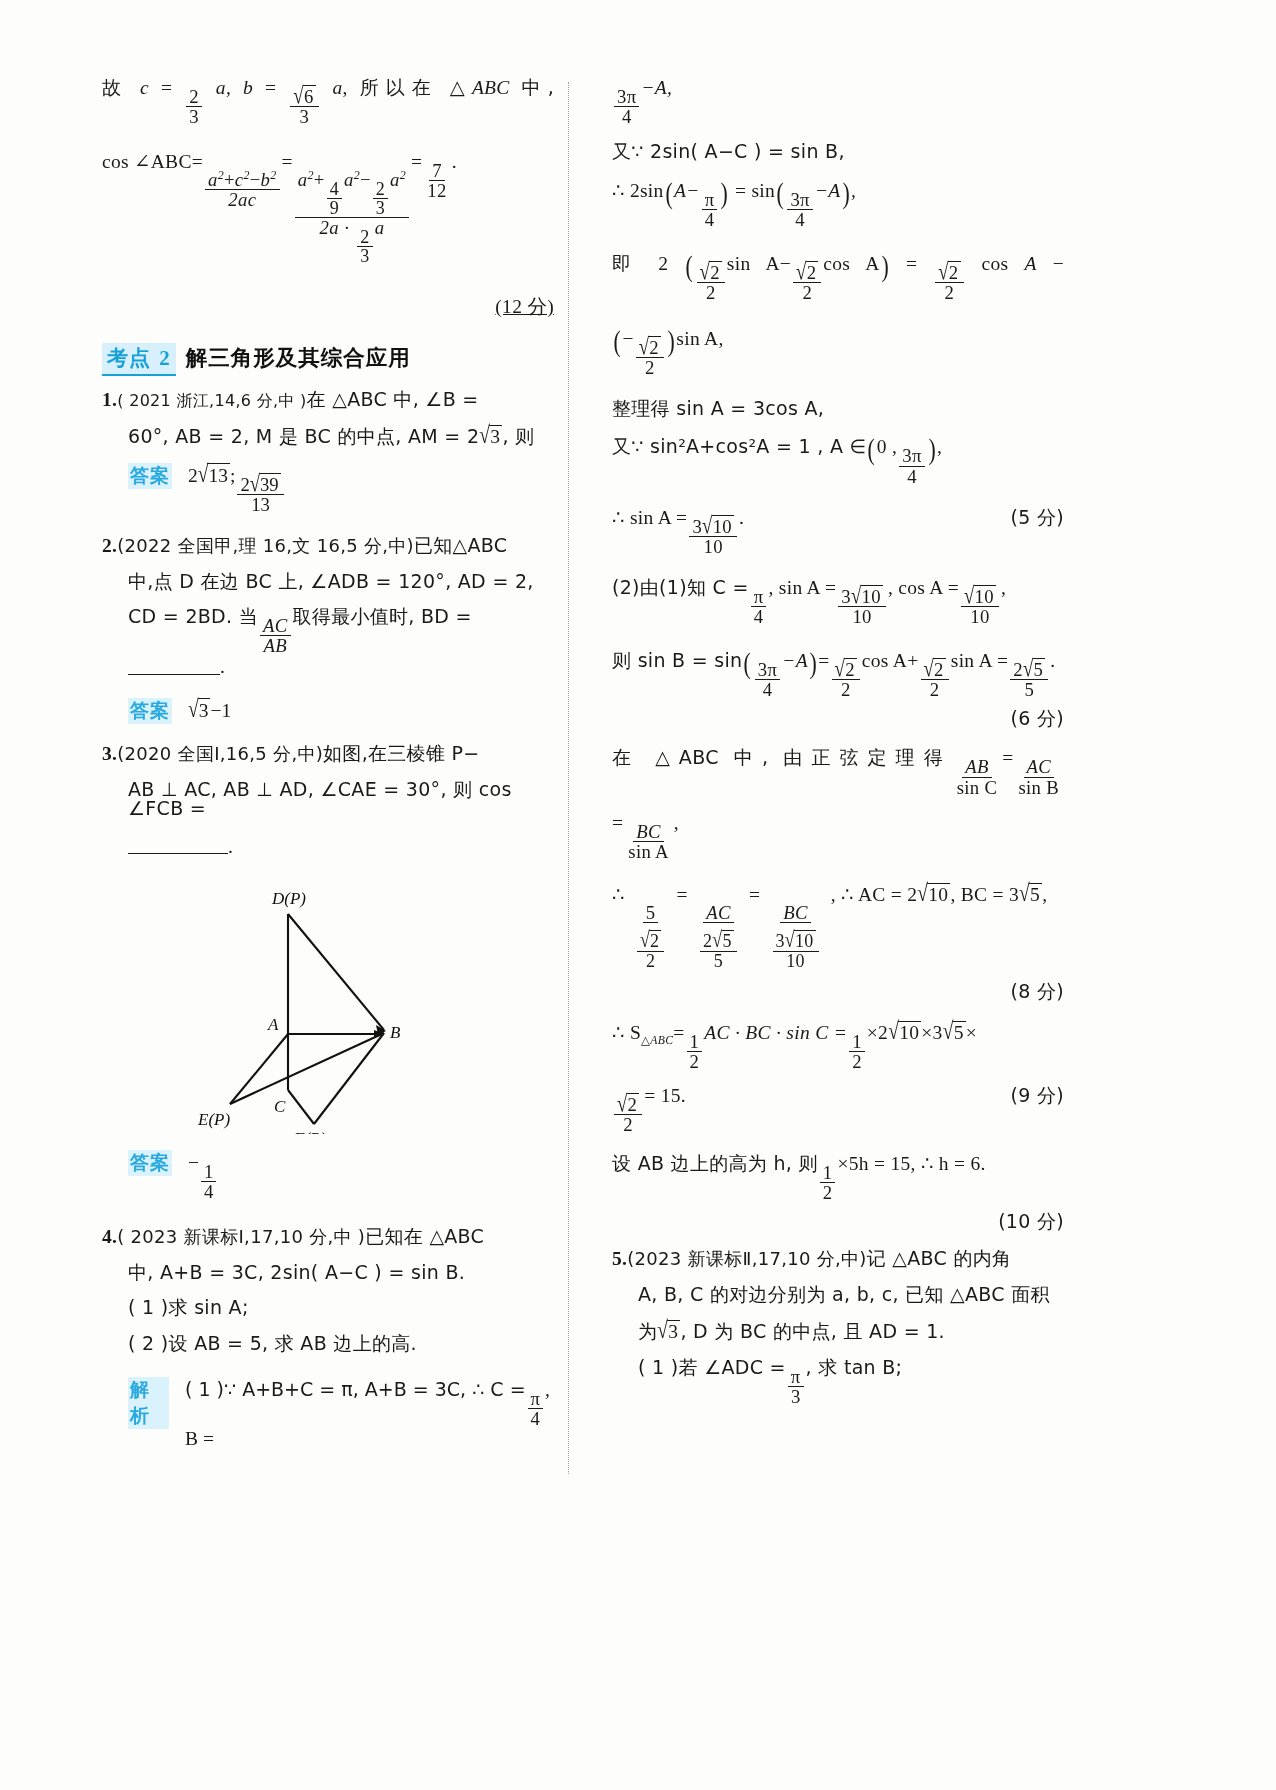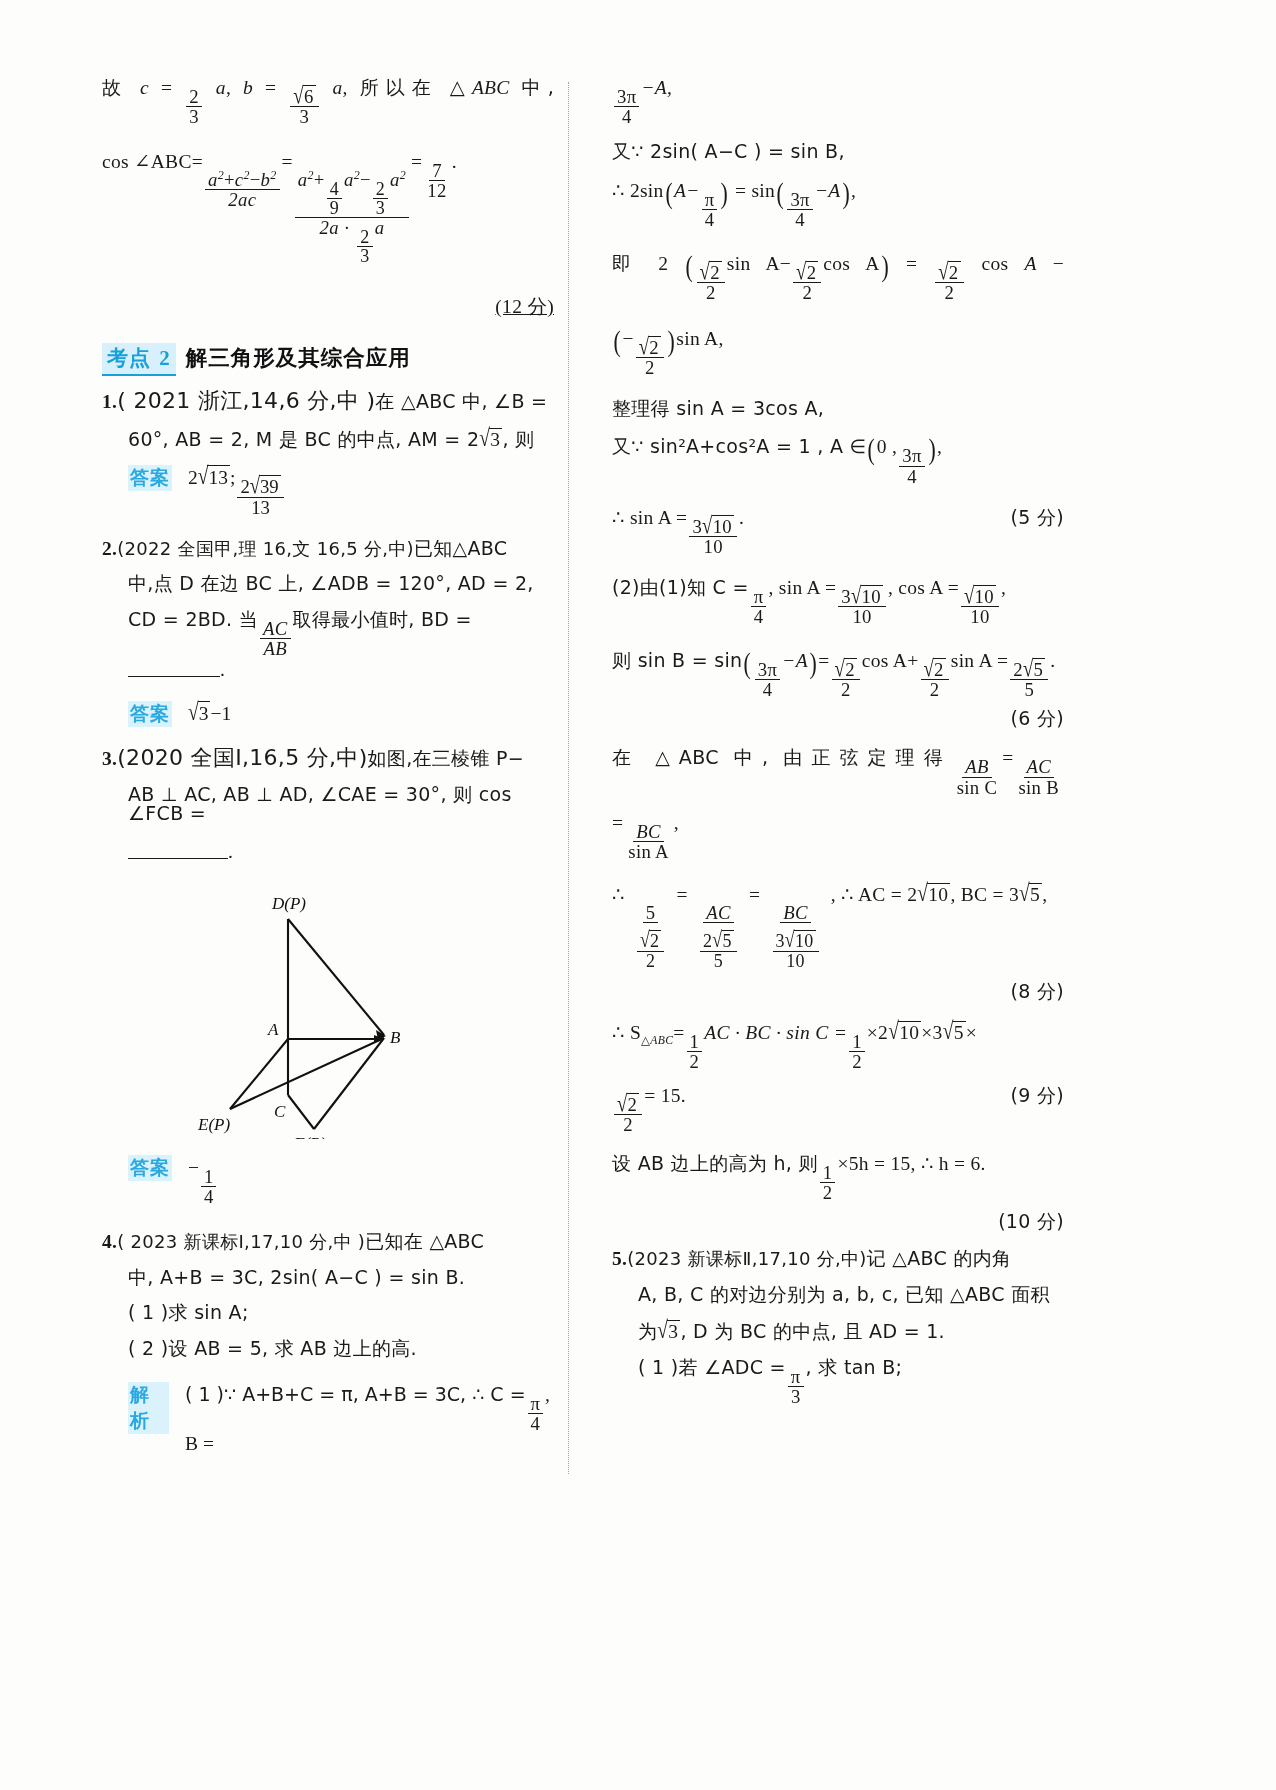--- a/index.html
+++ b/index.html
@@ -234,21 +234,21 @@
     </div>
 
     <div class="line right" style="margin-bottom:26px;text-decoration:underline;">(12 分)</div>
 
     <div class="kaodian">
       <span class="tag"><span>考点</span> <span class="num">2</span></span>
       <span class="title">解三角形及其综合应用</span>
     </div>
 
     <div class="line">
-      <span class="qnum">1.</span><span class="cn" style="font-size:22px">( 2021 浙江,14,6 分,中 )</span><span class="cn">在 △ABC 中, ∠B =</span>
+      <span class="qnum">1.</span><span class="cn" style="font-size:16px">( 2021 浙江,14,6 分,中 )</span><span class="cn">在 △ABC 中, ∠B =</span>
     </div>
     <div class="line indent">
       <span class="cn">60°, AB = 2, M 是 BC 的中点, AM = 2</span><span class="radsign">√</span><span class="sqrt">3</span><span class="cn">, 则</span>
     </div>
     <div class="ansrow indent">
       <span class="lbl">答案</span>
       <span class="body">
         <span>2</span><span class="radsign">√</span><span class="sqrt">13</span><span>;</span><span class="frac">
             <span class="num"><span>2</span><span class="radsign">√</span><span class="sqrt">39</span></span>
             <span class="den">13</span>
@@ -267,21 +267,21 @@
           <span class="num"><i>AC</i></span>
           <span class="den"><i>AB</i></span>
         </span><span class="cn">取得最小值时, BD =</span><span class="blank"></span><span>.</span>
     </div>
     <div class="ansrow indent">
       <span class="lbl">答案</span>
       <span class="body"><span class="radsign">√</span><span class="sqrt">3</span><span>−1</span></span>
     </div>
 
     <div class="line" style="margin-top:20px;">
-      <span class="qnum">3.</span><span class="cn" style="font-size:22px">(2020 全国Ⅰ,16,5 分,中)</span><span class="cn">如图,在三棱锥 P−</span>
+      <span class="qnum">3.</span><span class="cn" style="font-size:18px">(2020 全国Ⅰ,16,5 分,中)</span><span class="cn">如图,在三棱锥 P−</span>
     </div>
     <div class="line indent">
       <span class="cn">AB ⊥ AC, AB ⊥ AD, ∠CAE = 30°, 则 cos ∠FCB =</span>
     </div>
     <div class="line indent">
       <span class="blank w2"></span><span>.</span>
     </div>
 
     <div class="figwrap">
       <svg width="452" height="262" viewBox="0 0 452 262">

